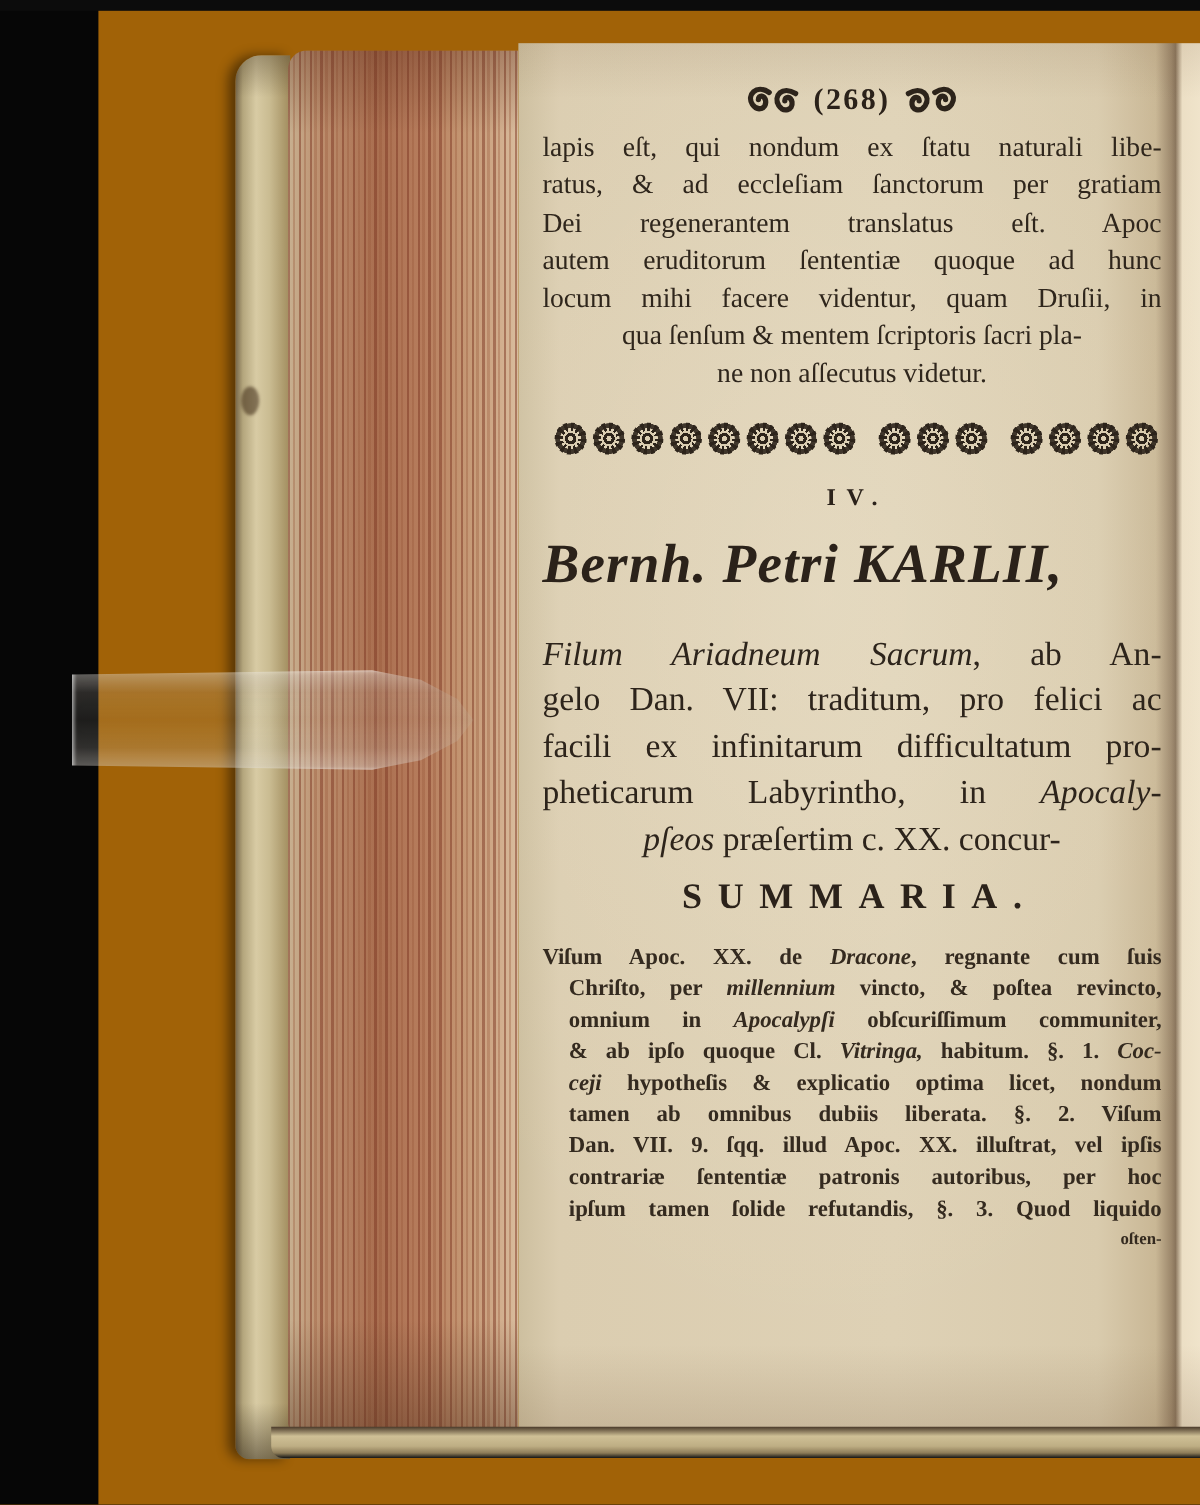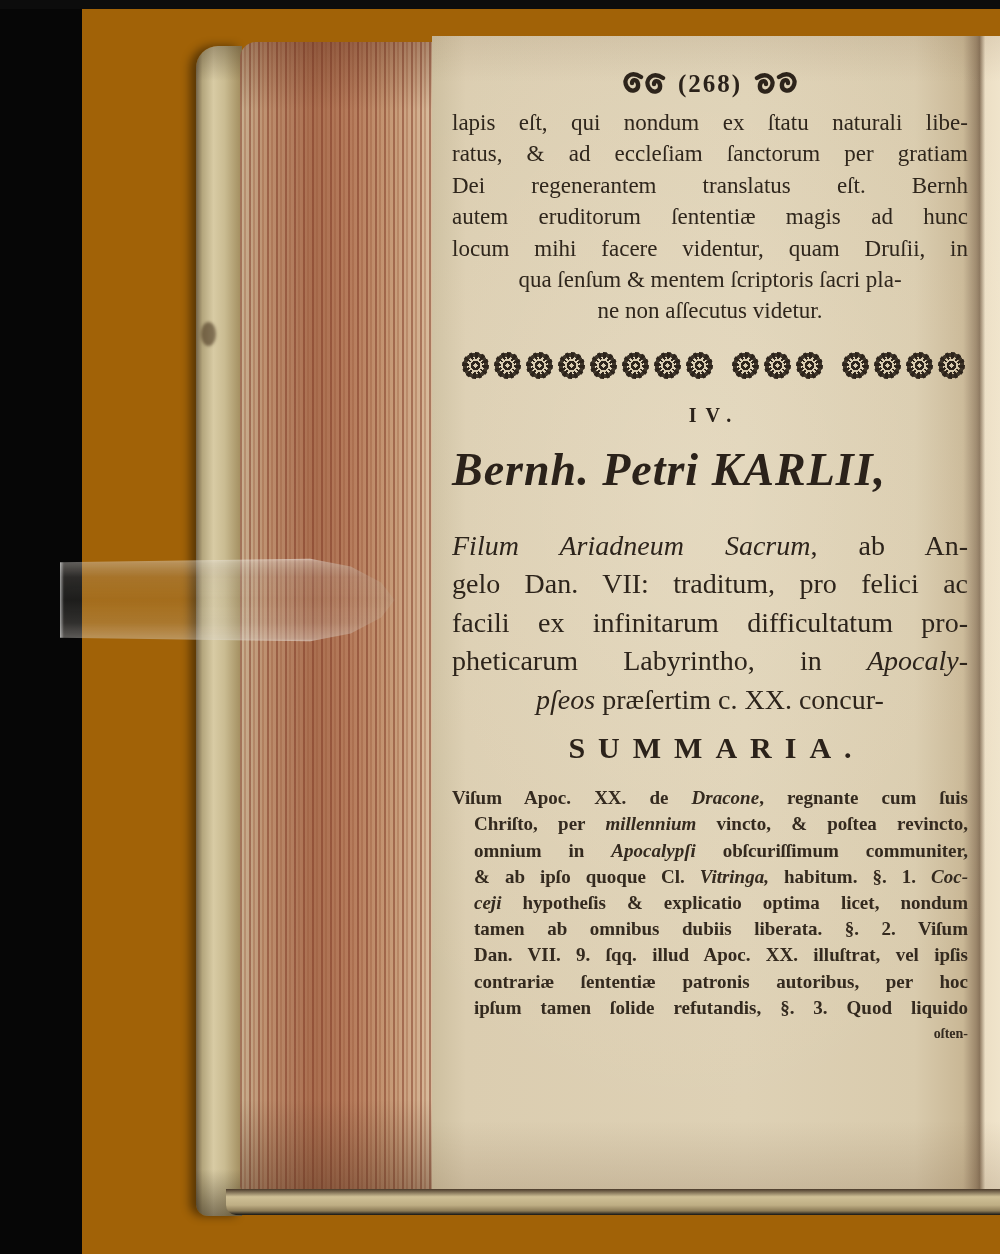--- a/index.html
+++ b/index.html
@@ -119,22 +119,22 @@
               <path d="M21 7 C10 0 2 9 7 17 C11 23 19 21 18 14 C17 9 12 9 12 13"></path>
               <path d="M43 8 C32 1 24 10 29 18 C33 24 41 22 40 15 C39 10 34 10 34 14"></path>
             </g>
           </svg>
         </span>
       </div>
 
       <div class="para1" id="para1">
           <div class="line"><span>lapis eſt, qui nondum ex ſtatu naturali libe-</span></div>
           <div class="line"><span>ratus, &amp; ad eccleſiam ſanctorum per gratiam</span></div>
-          <div class="line"><span>Dei regenerantem translatus eſt. Bernh</span></div>
-          <div class="line"><span>autem eruditorum ſententiæ magis ad hunc</span></div>
+          <div class="line"><span>Dei regenerantem translatus eſt. Apoc</span></div>
+          <div class="line"><span>autem eruditorum ſententiæ quoque ad hunc</span></div>
           <div class="line"><span>locum mihi facere videntur, quam Druſii, in</span></div>
           <div class="line center"><span>qua ſenſum &amp; mentem ſcriptoris ſacri pla-</span></div>
           <div class="line center"><span>ne non aſſecutus videtur.</span></div>
         </div>
 
       <div class="divider" id="divider"><span class="rgroup"><span class="rosette"></span><span class="rosette"></span><span class="rosette"></span><span class="rosette"></span><span class="rosette"></span><span class="rosette"></span><span class="rosette"></span><span class="rosette"></span></span><span class="rgroup"><span class="rosette"></span><span class="rosette"></span><span class="rosette"></span></span><span class="rgroup"><span class="rosette"></span><span class="rosette"></span><span class="rosette"></span><span class="rosette"></span></span></div>
 
       <div class="section-no">IV.</div>
 
       <h1 class="title">Bernh. Petri KARLII,</h1>

